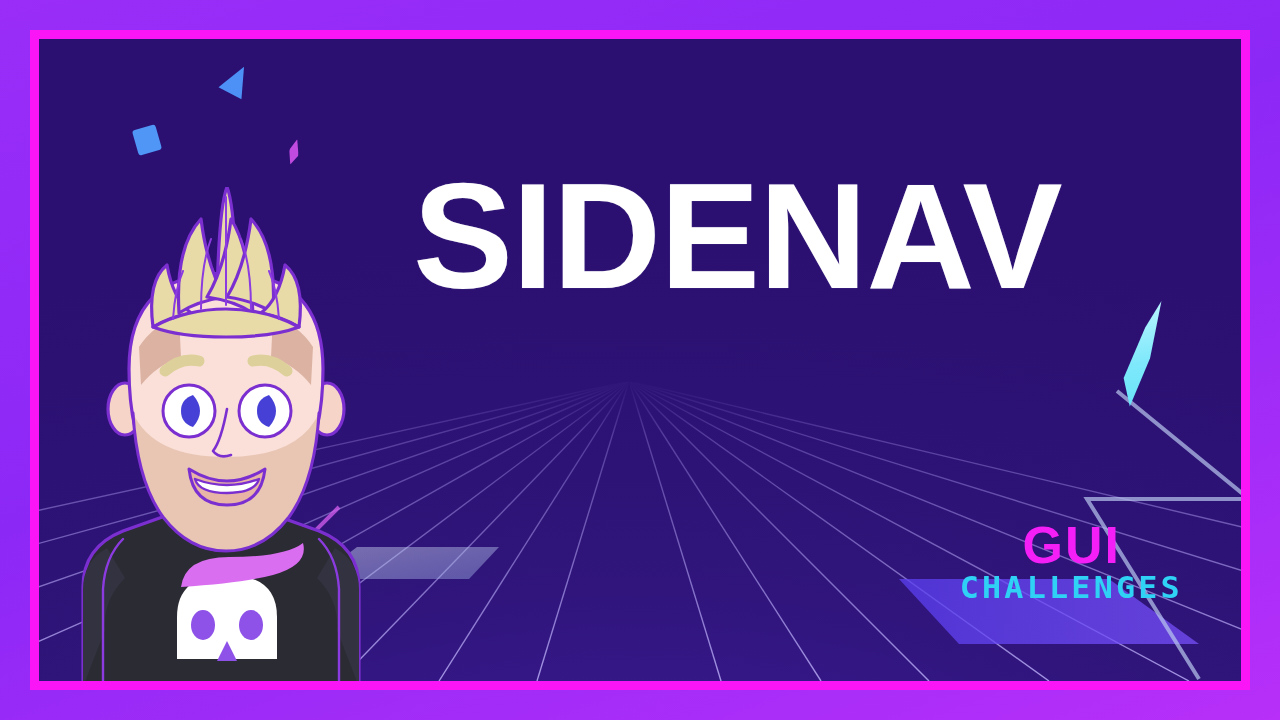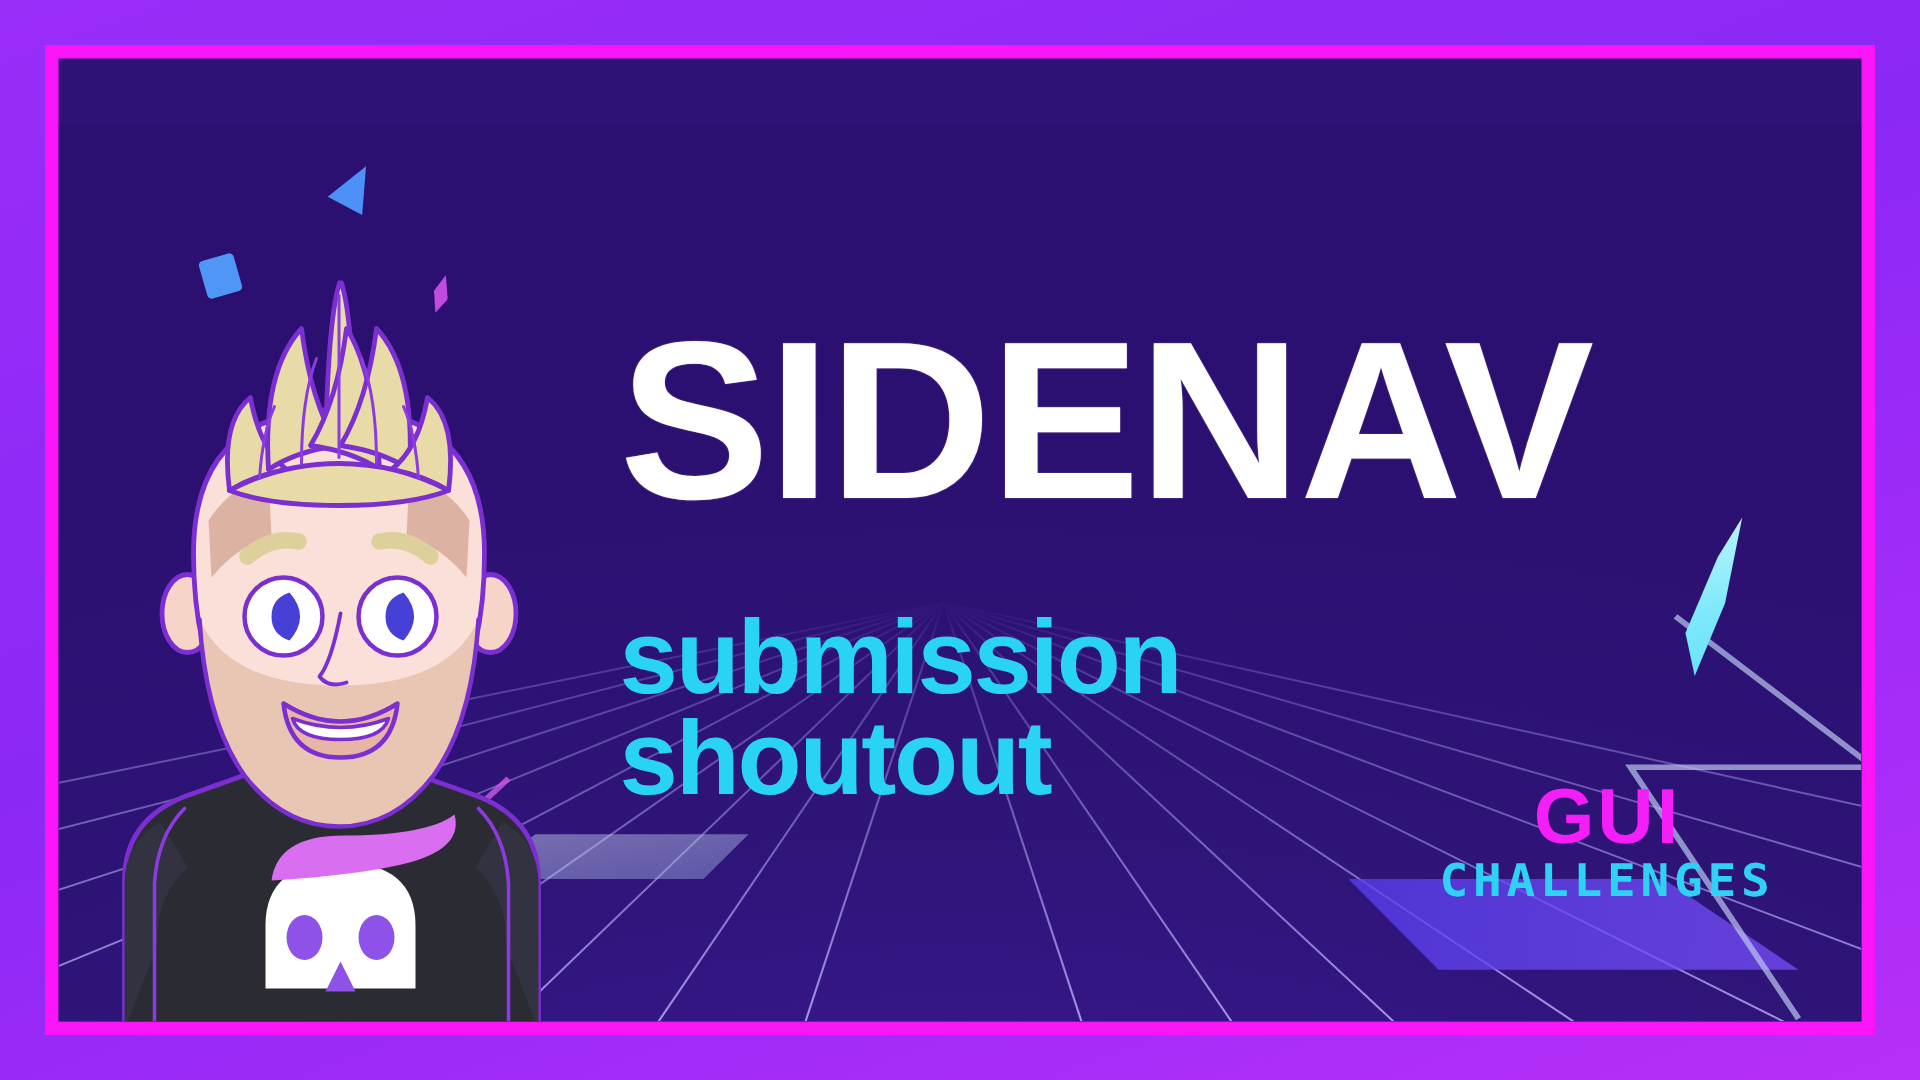--- a/index.html
+++ b/index.html
@@ -20,21 +20,20 @@
     border:9px solid #f915f5;
     box-sizing:border-box;
     overflow:hidden;
     background:#2e1278;
   }
   #inner{
     position:absolute;inset:0;
     background:
       radial-gradient(120% 90% at 50% 120%, #3a1a92 0%, #2f1479 45%, #2b1071 100%);
     overflow:hidden;
-    margin-top:44px;
   }
   
   .grid-wrap{position:absolute;left:0;right:0;top:0;bottom:0;overflow:hidden;}
   .grid-svg{position:absolute;left:0;top:0;width:100%;height:100%;}
   
   .confetti{position:absolute;}
   .tri-blue{
     width:0;height:0;
     border-left:13px solid transparent;
     border-right:13px solid transparent;
@@ -252,24 +251,20 @@
               <path d="M120 400 q4 -30 48 -30 q56 0 74 -14 q6 22 -30 32 q-30 8 -92 12 z" fill="#d96ef0"></path>
             </g>
           </g>
         </svg>
       </div>
 
       <div id="title-block">
         <h1 class="title">SIDENAV</h1>
       </div>
 
-      <div id="subtitle-block">
-        <p class="subtitle-line">submission</p>
-        <p class="subtitle-line">shoutout</p>
-      </div>
 
       <div id="logo">
         <p class="logo-gui">GUI</p>
         <p class="logo-challenges">CHALLENGES</p>
       </div>
 
     </div>
   </div>
 </div>
 

